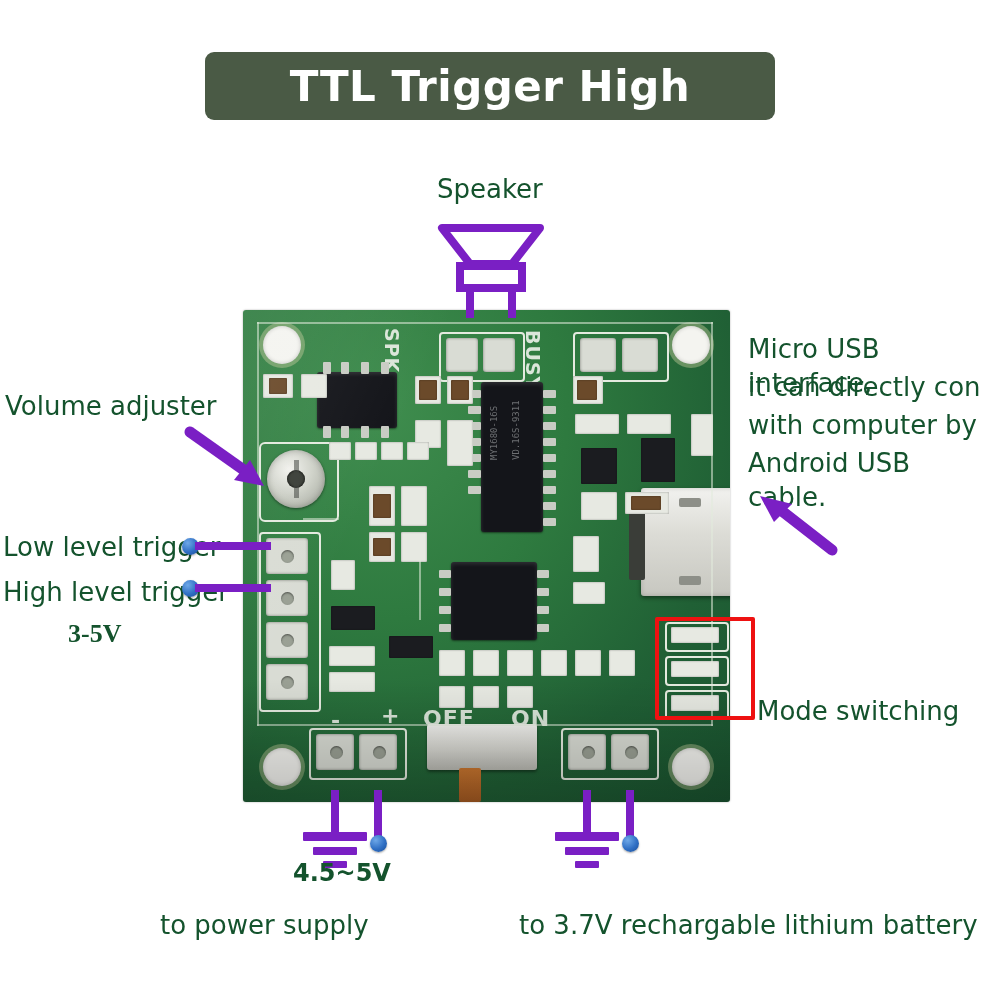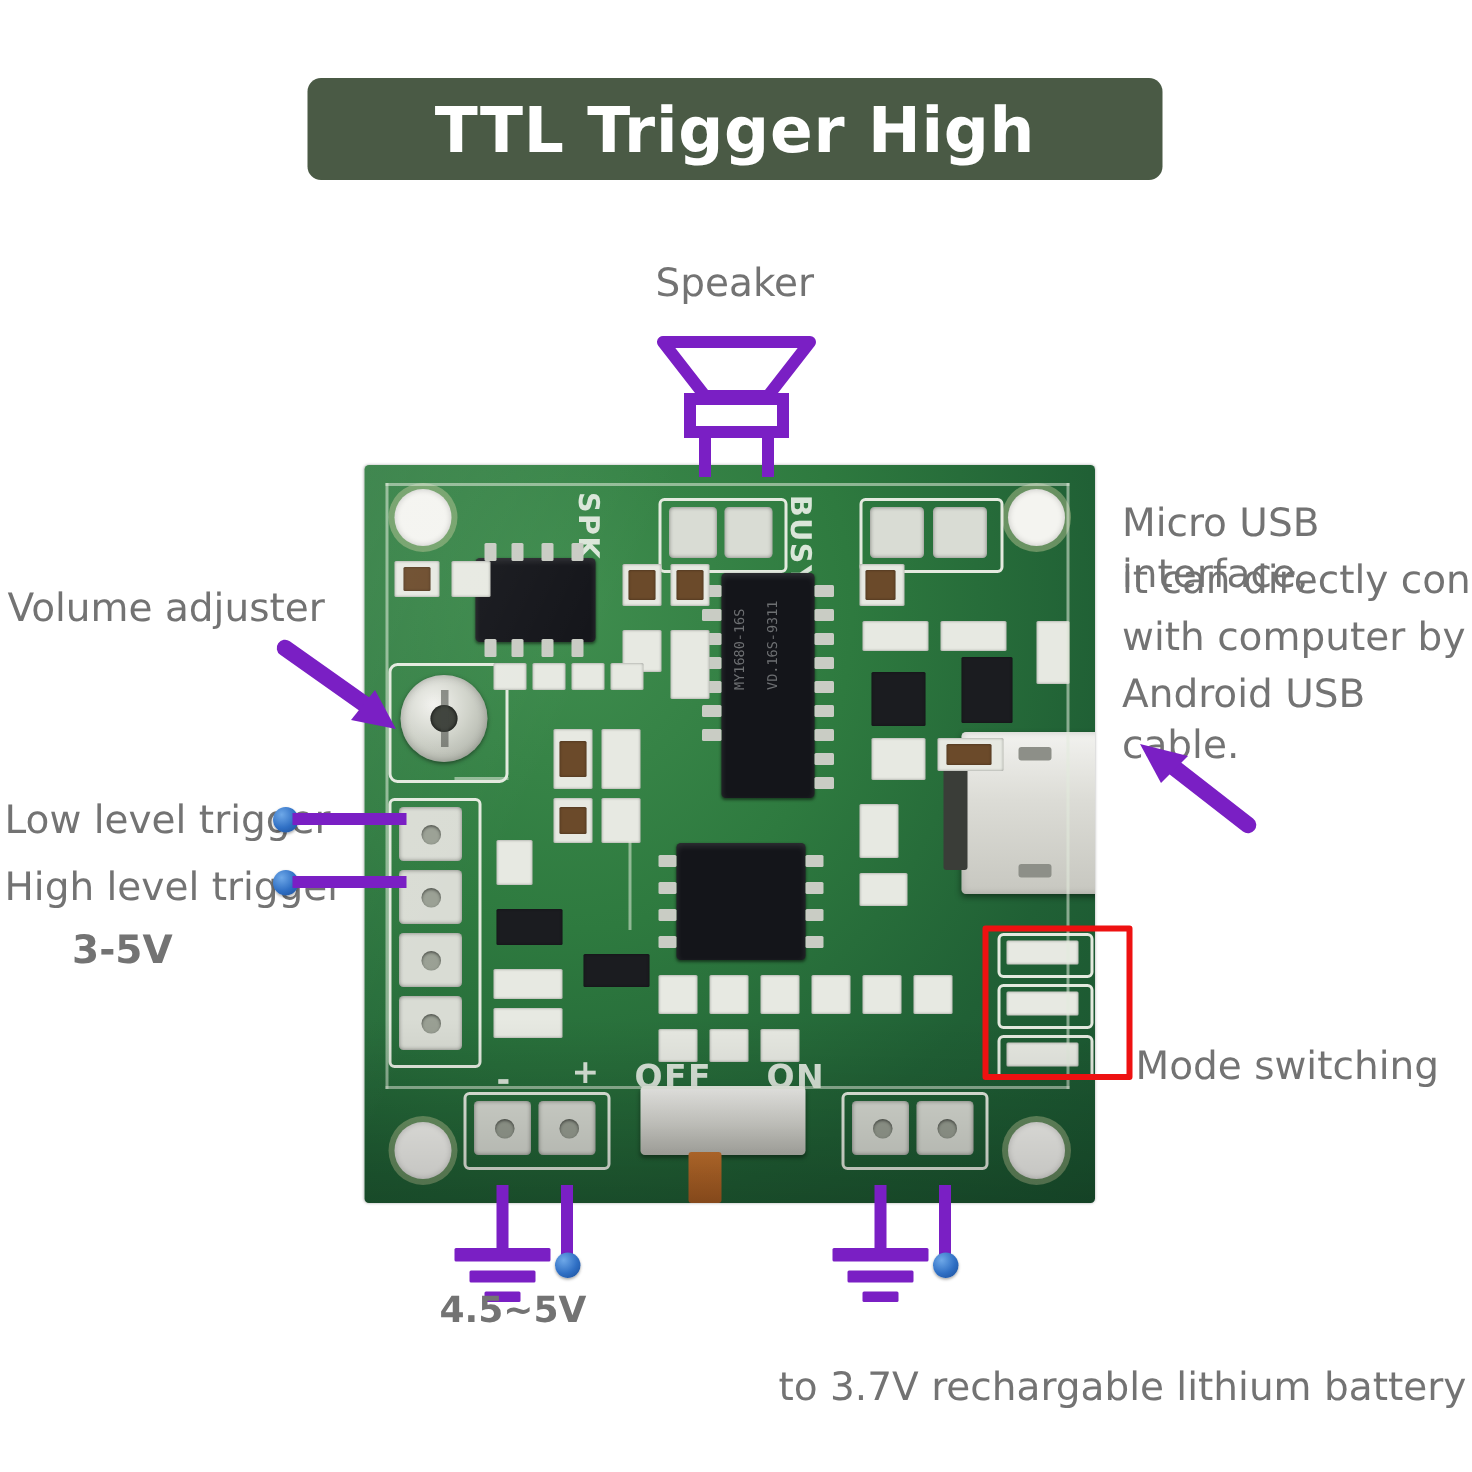--- a/index.html
+++ b/index.html
@@ -92,21 +92,21 @@
   .lead{position:absolute;background:#7a1fc4;}          
   .dot{position:absolute;width:17px;height:17px;border-radius:50%;
     background:radial-gradient(circle at 34% 30%, #6ea8e8 0%, #2f6fc4 55%, #1b4c96 100%);
     box-shadow:0 1px 2px rgba(0,0,0,.35);}
   .gnd-bar{position:absolute;background:#7a1fc4;border-radius:1px;}
 
   .arrow{position:absolute;}
   .arrow svg{display:block;overflow:visible;}
 
   
-  .lbl{position:absolute;font-size:26px;color:#737373;font-family:"DejaVu Sans",sans-serif;
+  .lbl{position:absolute;font-size:26px;color:#14532d;font-family:"DejaVu Sans",sans-serif;
     white-space:nowrap;line-height:1.32;}
   .lbl.b{font-weight:bold;}
   .lbl.big{font-size:24px;font-weight:bold;}
   .lbl.blockright{white-space:normal;width:238px;}
   .purple-note{position:absolute;width:230px;color:#8b2fb0;font-weight:bold;font-style:italic;
     font-size:23px;text-align:center;line-height:1.3;font-family:"DejaVu Sans",sans-serif;}
 </style>
 </head>
 <body>
 
@@ -294,21 +294,21 @@
   </div>
 
   <div class="lbl" style="left:3px;top:530px;">Low level trigger</div>
   <div class="dot" style="left:182px;top:538px;"></div>
   <div class="lead" style="left:195px;top:542px;width:76px;height:8px;"></div>
 
   <div class="lbl" style="left:3px;top:575px;">High level trigger</div>
   <div class="dot" style="left:182px;top:580px;"></div>
   <div class="lead" style="left:195px;top:584px;width:76px;height:8px;"></div>
 
-  <div class="lbl b" style="left:48px;top:617px;">3-5V</div>
+  <div class="lbl b" style="left:68px;top:617px;font-family:Liberation Serif, serif;">3-5V</div>
 
   <div class="lbl blockright" style="left:748px;top:332px;">Micro USB interface,</div>
   <div class="lbl blockright" style="left:748px;top:370px;white-space:nowrap;">it can directly connect</div>
   <div class="lbl blockright" style="left:748px;top:408px;">with computer by</div>
   <div class="lbl blockright" style="left:748px;top:446px;">Android USB cable.</div>
   <div class="arrow" style="left:752px;top:492px;">
     <svg width="86" height="64" viewBox="0 0 86 64">
       <line x1="80" y1="58" x2="26" y2="16" stroke="#7a1fc4" stroke-width="11" stroke-linecap="round"></line>
       <polygon points="8,4 40,12 22,30" fill="#7a1fc4"></polygon>
     </svg>
@@ -316,20 +316,21 @@
 
   <div class="lbl" style="left:757px;top:694px;">Mode switching</div>
 
   <div class="lead" style="left:331px;top:790px;width:8px;height:44px;"></div>
   <div class="gnd-bar" style="left:303px;top:832px;width:64px;height:9px;"></div>
   <div class="gnd-bar" style="left:313px;top:847px;width:44px;height:8px;"></div>
   <div class="gnd-bar" style="left:323px;top:861px;width:24px;height:7px;"></div>
   <div class="lead" style="left:374px;top:790px;width:8px;height:48px;"></div>
   <div class="dot" style="left:370px;top:835px;"></div>
   <div class="lbl big" style="left:293px;top:858px;">4.5~5V</div>
+  <div class="lbl" style="left:160px;top:908px;">to power supply</div>
 
   <div class="lead" style="left:583px;top:790px;width:8px;height:44px;"></div>
   <div class="gnd-bar" style="left:555px;top:832px;width:64px;height:9px;"></div>
   <div class="gnd-bar" style="left:565px;top:847px;width:44px;height:8px;"></div>
   <div class="gnd-bar" style="left:575px;top:861px;width:24px;height:7px;"></div>
   <div class="lead" style="left:626px;top:790px;width:8px;height:48px;"></div>
   <div class="dot" style="left:622px;top:835px;"></div>
   <div class="lbl" style="left:519px;top:908px;">to 3.7V rechargable lithium battery</div>
 
 </div>

